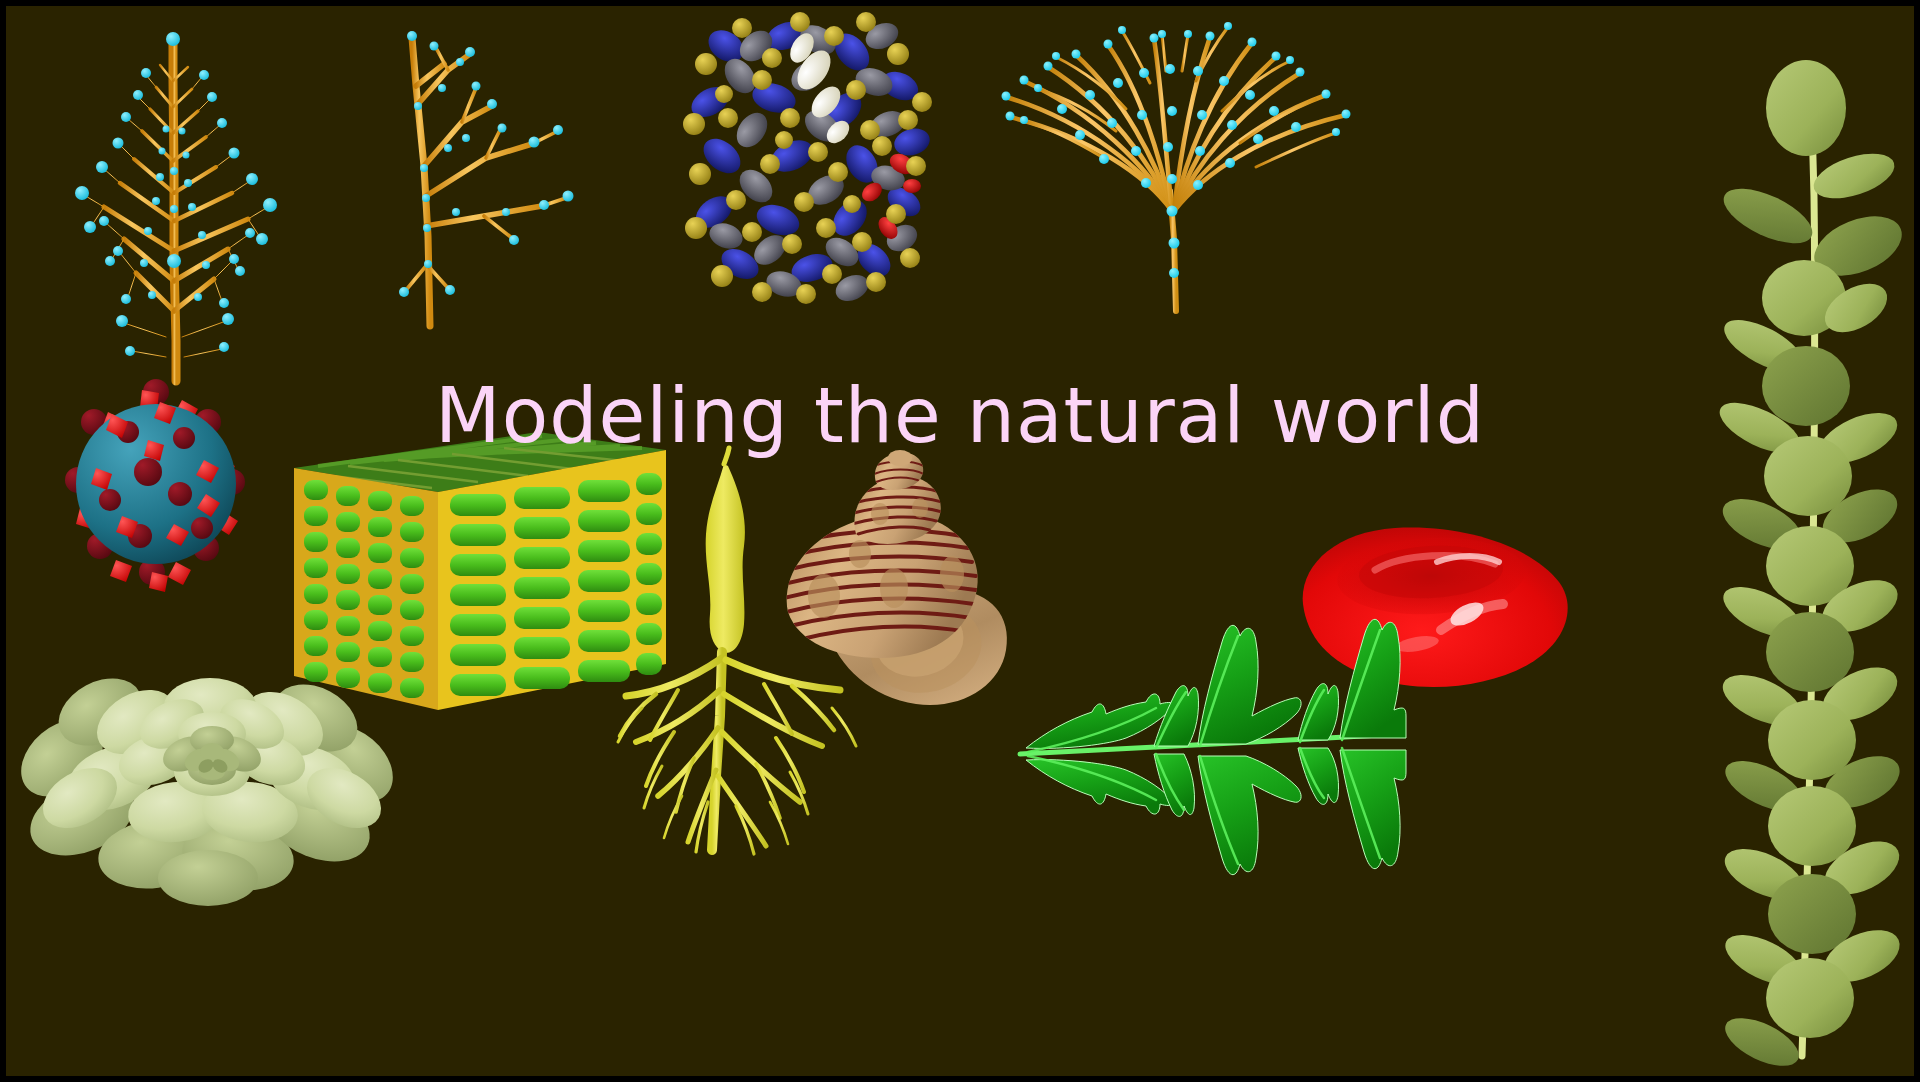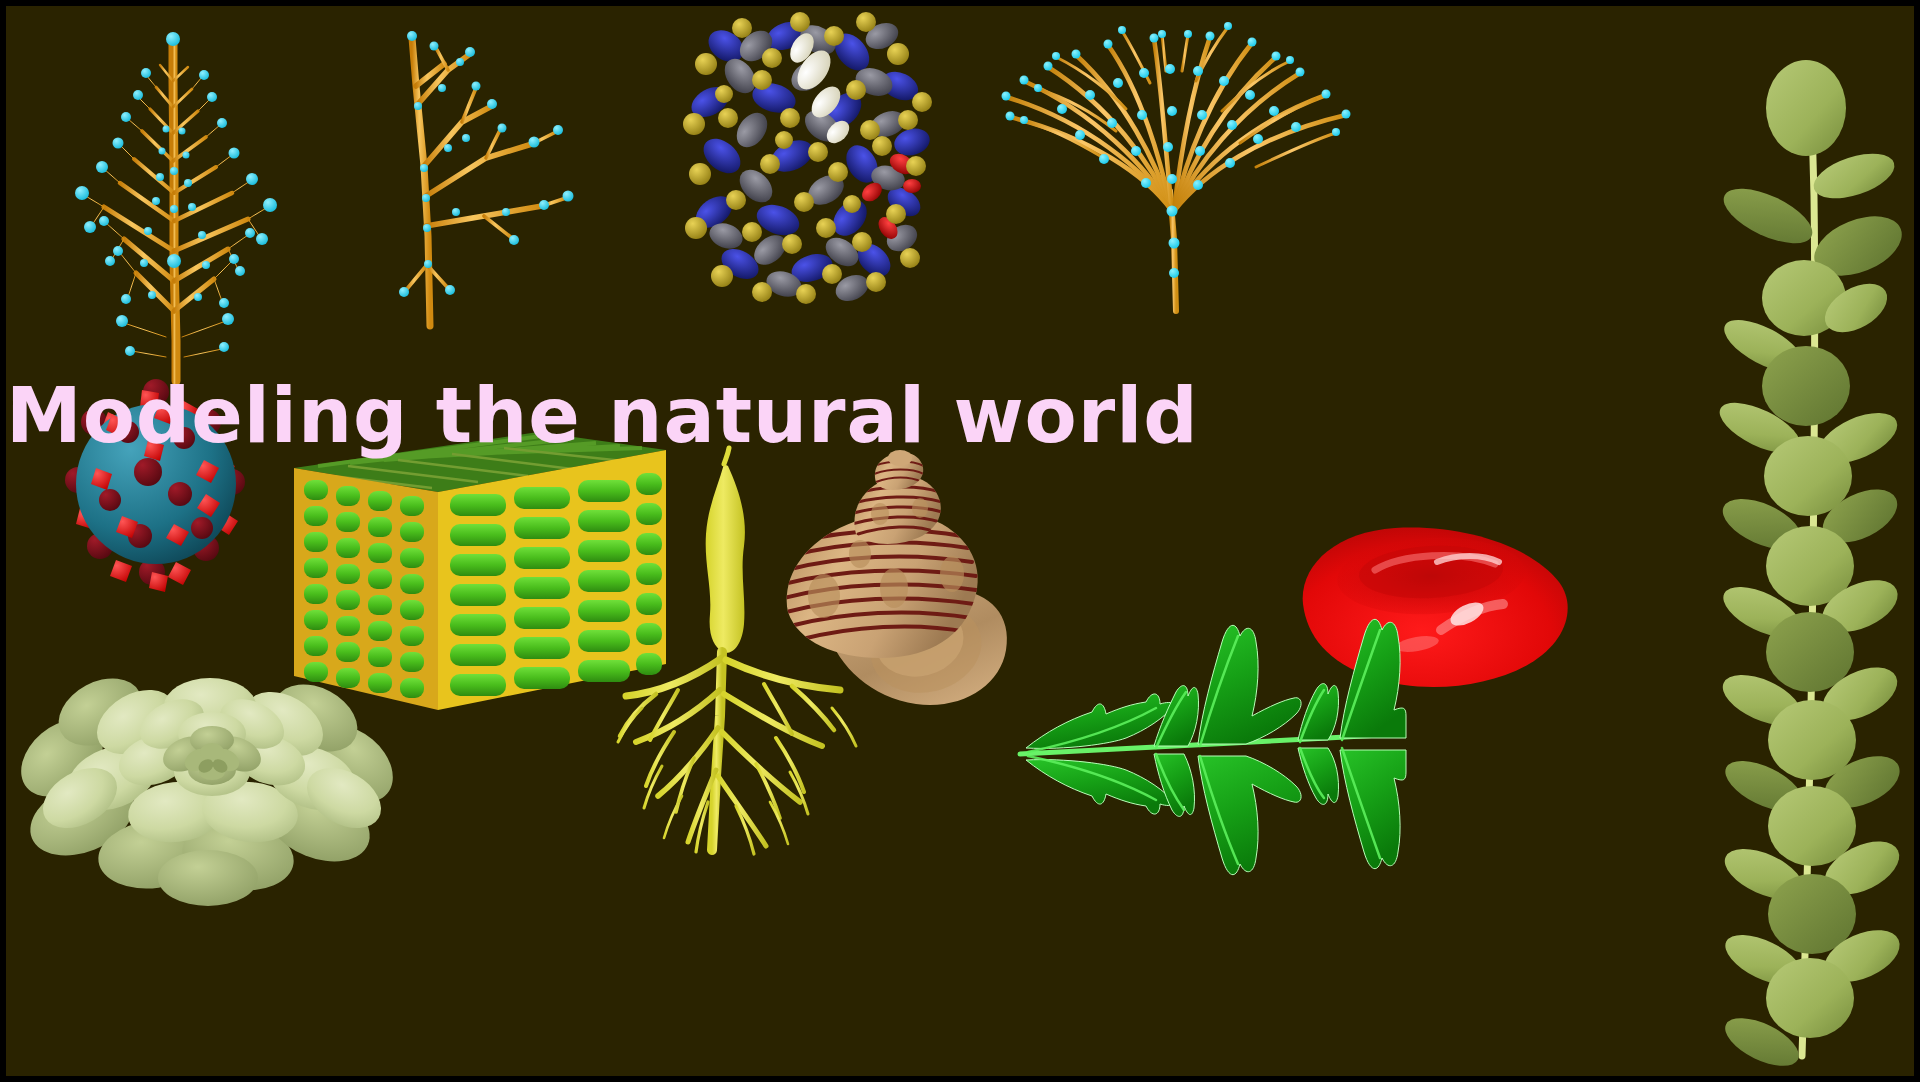--- a/index.html
+++ b/index.html
@@ -1,22 +1,22 @@
 <!DOCTYPE html>
 <html><head>
 <meta charset="utf-8">
 <style>
   html,body{margin:0;padding:0;background:#000;}
   body{width:1920px;height:1082px;overflow:hidden;font-family:"DejaVu Sans",sans-serif;}
   #poster{position:relative;width:1920px;height:1082px;background:#000;box-sizing:border-box;}
   #canvas{position:absolute;left:6px;top:6px;width:1908px;height:1070px;background:#2a2300;overflow:hidden;}
   .fig{position:absolute;}
   #title{
-    position:absolute;left:0;right:0;top:372px;
-    color:#fbd4f7;font-family:"DejaVu Sans",sans-serif;font-weight:700;
+    position:absolute;left:0;right:0;top:372px;text-align:center;
+    color:#fbd4f7;font-family:"DejaVu Sans",sans-serif;font-weight:400;
     font-size:76px;letter-spacing:1px;line-height:1;white-space:nowrap;z-index:40;
   }
   svg{display:block;overflow:visible;}
 </style>
 </head>
 <body>
 
 <div id="poster">
   <div id="canvas">
 

